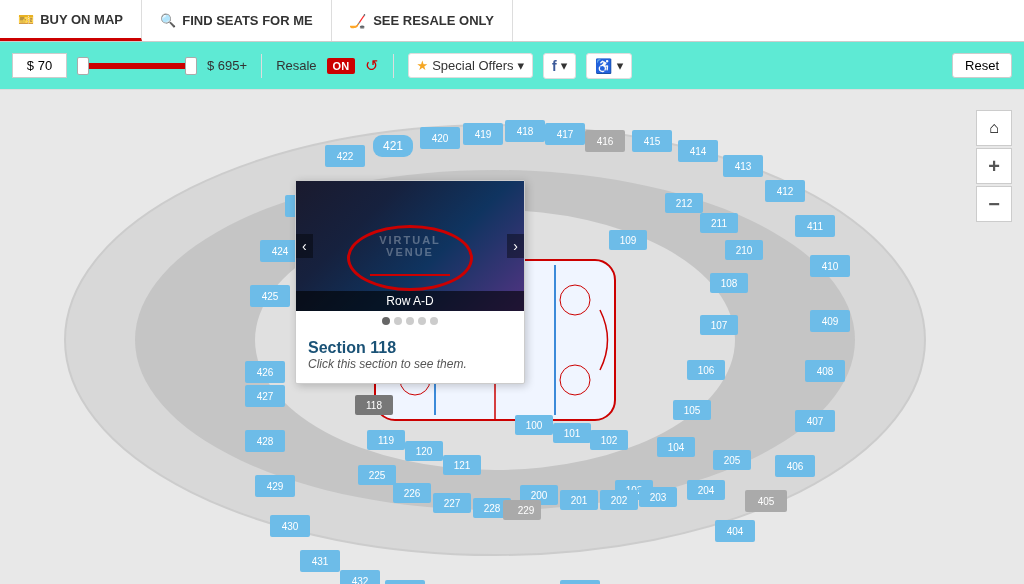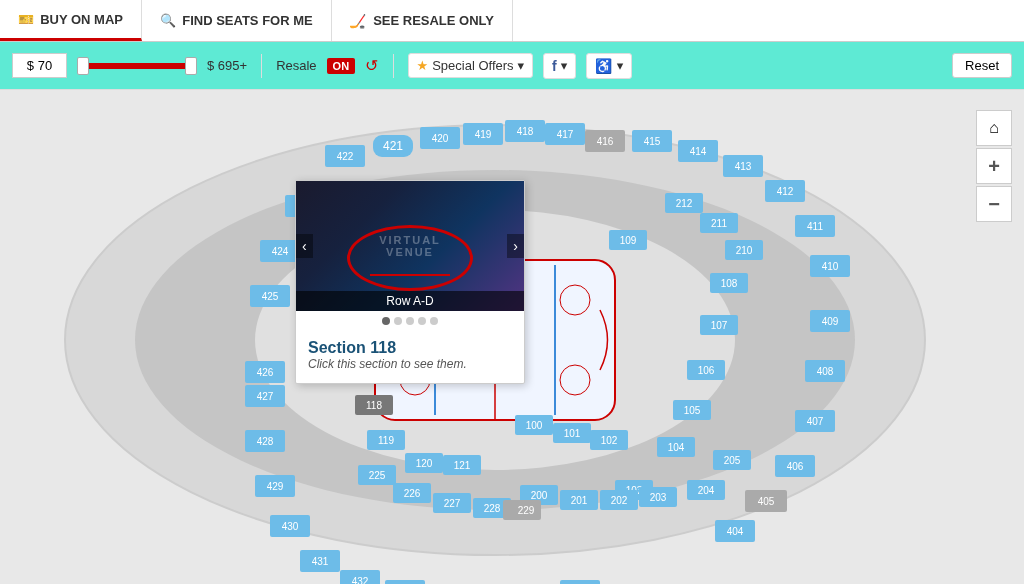--- a/index.html
+++ b/index.html
@@ -385,21 +385,21 @@
       <div class="section blue" style="left: 642px; top: 375px; width: 38px; height: 20px; font-size: 10px;">204</div>
       <div class="section blue" style="left: 475px; top: 380px; width: 38px; height: 20px; font-size: 10px;">200</div>
       <div class="section blue" style="left: 515px; top: 385px; width: 38px; height: 20px; font-size: 10px;">201</div>
       <div class="section blue" style="left: 555px; top: 385px; width: 38px; height: 20px; font-size: 10px;">202</div>
       <div class="section blue" style="left: 594px; top: 382px; width: 38px; height: 20px; font-size: 10px;">203</div>
       <div class="section blue" style="left: 470px; top: 310px; width: 38px; height: 20px; font-size: 10px;">100</div>
       <div class="section blue" style="left: 508px; top: 318px; width: 38px; height: 20px; font-size: 10px;">101</div>
       <div class="section blue" style="left: 545px; top: 325px; width: 38px; height: 20px; font-size: 10px;">102</div>
       <div class="section dark-gray" style="left: 310px; top: 290px; width: 38px; height: 20px; font-size: 10px;">118</div>
       <div class="section blue" style="left: 322px; top: 325px; width: 38px; height: 20px; font-size: 10px;">119</div>
-      <div class="section blue" style="left: 360px; top: 348px; width: 38px; height: 20px; font-size: 10px;">120</div>
+      <div class="section blue" style="left: 360px; top: 336px; width: 38px; height: 20px; font-size: 10px;">120</div>
       <div class="section blue" style="left: 398px; top: 350px; width: 38px; height: 20px; font-size: 10px;">121</div>
       <div class="section blue" style="left: 313px; top: 360px; width: 38px; height: 20px; font-size: 10px;">225</div>
       <div class="section blue" style="left: 348px; top: 378px; width: 38px; height: 20px; font-size: 10px;">226</div>
       <div class="section blue" style="left: 388px; top: 388px; width: 38px; height: 20px; font-size: 10px;">227</div>
       <div class="section blue" style="left: 428px; top: 393px; width: 38px; height: 20px; font-size: 10px;">228</div>
       <div class="section gray" style="left: 458px; top: 395px; width: 38px; height: 20px; font-size: 10px; padding-left: 8px;">229</div>
     </div>
 
   <div class="tooltip-popup">
     <div class="tooltip-image">

